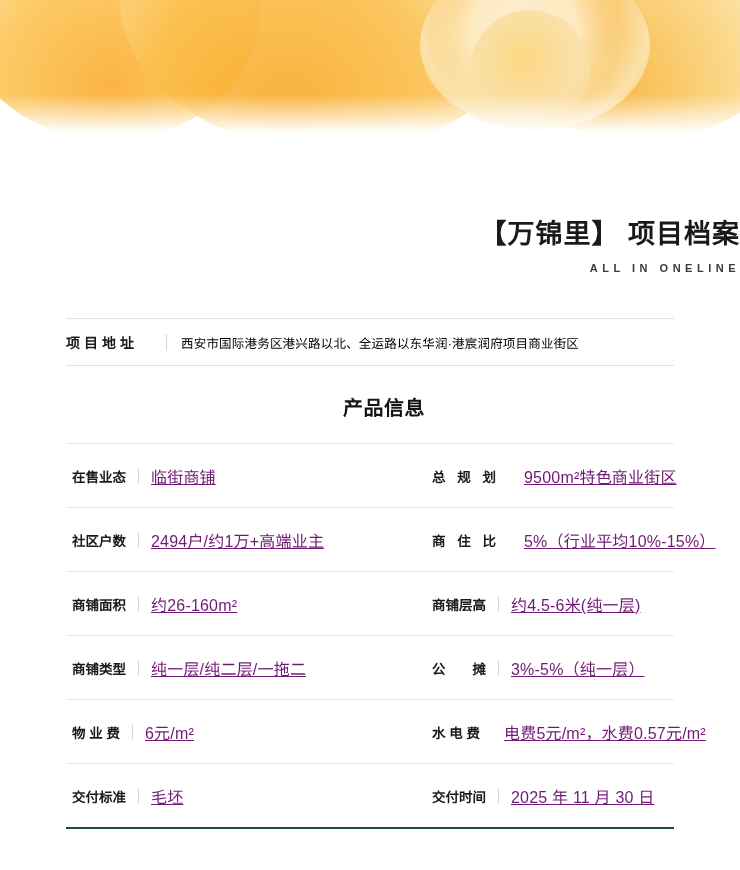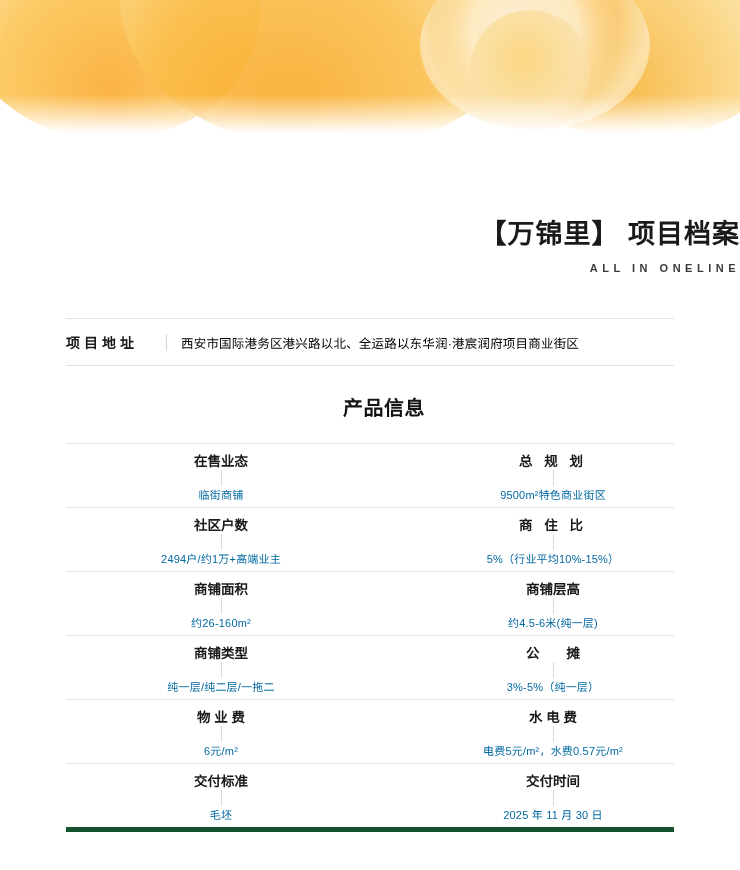--- a/index.html
+++ b/index.html
@@ -168,28 +168,27 @@
   .spec-row {
     display: flex;
     height: 63px;
     align-items: center;
     border-top: 1px solid #e6e6e6;
   }
   .spec-row.first {
     border-top: 1px solid #e6e6e6;
   }
   .spec-row.last {
-    border-bottom: 5px solid #14532d;
+    border-bottom: 2px solid #14532d;
   }
   .spec-cell {
     display: flex;
     align-items: center;
     width: 50%;
     box-sizing: border-box;
-    flex-direction: column;
   }
   .spec-cell.left {
     padding-left: 6px;
   }
   .spec-cell.right {
     padding-left: 62px;
   }
   .spec-label {
     font-size: 13.5px;
     font-weight: bold;
@@ -199,24 +198,25 @@
   .spec-label.spread {
     letter-spacing: 4px;
   }
   .spec-sep {
     width: 1px;
     height: 16px;
     background: #d8d8d8;
     margin: 0 12px;
   }
   .spec-value {
-    font-size: 11px;
-    color: #0369a1;
+    font-size: 16px;
+    color: #701a75;
     letter-spacing: .2px;
     white-space: nowrap;
+    text-decoration: underline;
   }
 </style>
 </head>
 <body>
 
 <div class="page">
 
   <div class="banner">
     <div class="blob blob-a"></div>
     <div class="blob blob-b"></div>

